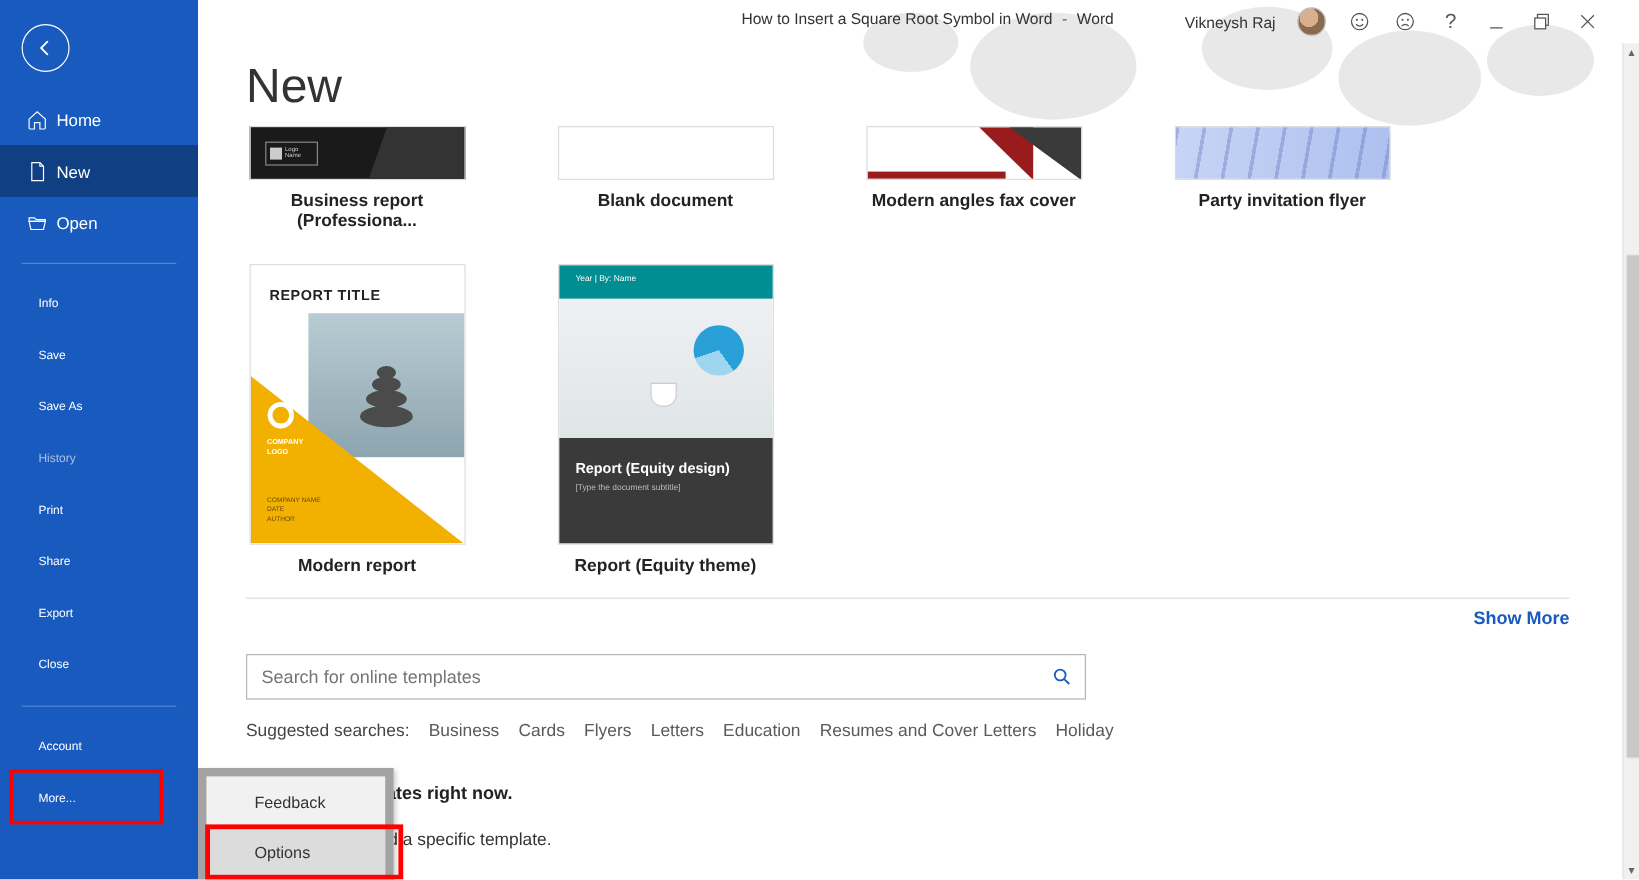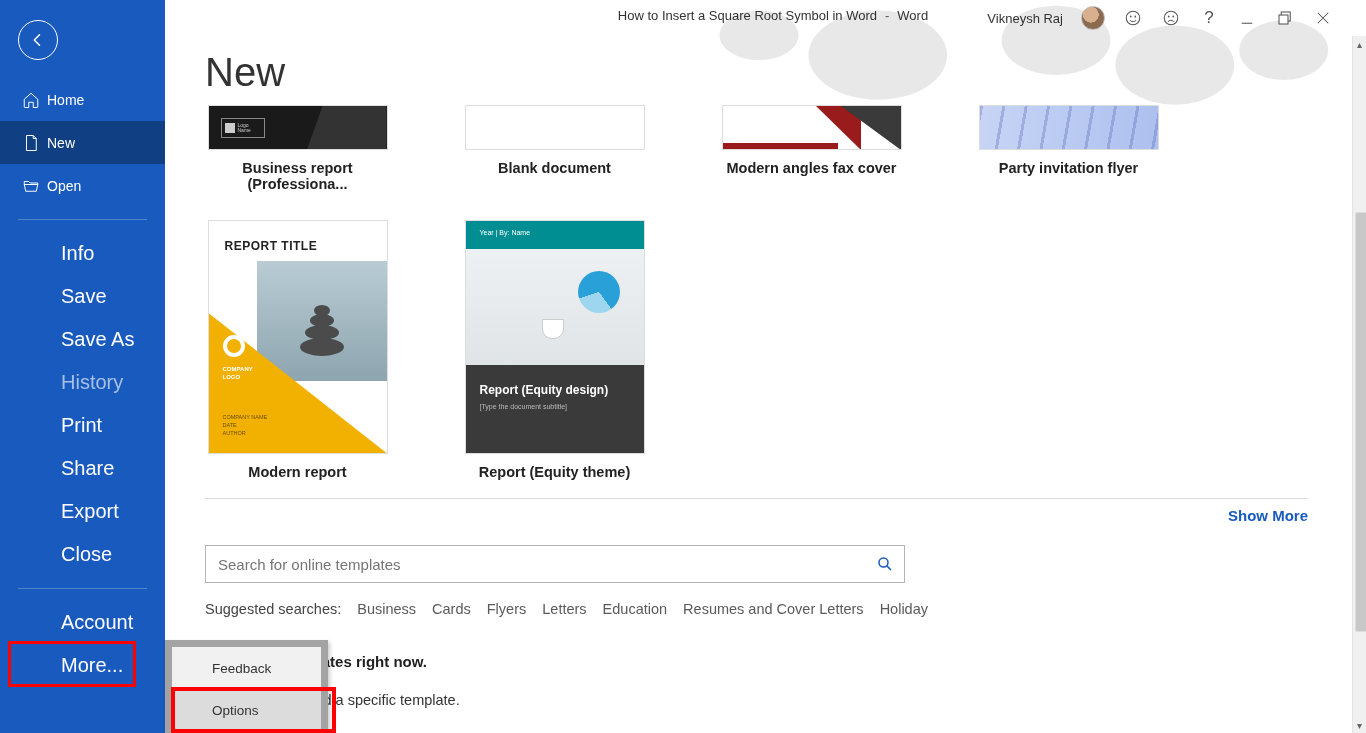--- a/index.html
+++ b/index.html
@@ -8,21 +8,21 @@
 
   
   .sidebar { width: 165px; background: #185abd; color: #fff; display: flex; flex-direction: column; padding-top: 10px; }
   .back-btn { width: 40px; height: 40px; border: 1.5px solid #fff; border-radius: 50%; margin: 10px 0 18px 18px; display: flex; align-items: center; justify-content: center; cursor: pointer; }
   .back-btn svg { width: 18px; height: 18px; fill: #fff; }
   .nav-item { display: flex; align-items: center; height: 43px; padding-left: 22px; font-size: 14px; cursor: pointer; gap: 7px; }
   .nav-item.active { background: #103f83; }
   .nav-item .icn { width: 18px; height: 18px; display:flex; align-items:center; justify-content:center; }
   .nav-item .icn svg { width: 18px; height: 18px; fill: none; stroke: #fff; stroke-width: 1.3; }
   .nav-sep { height: 1px; background: rgba(255,255,255,.25); margin: 12px 18px; }
-  .sub-item { padding-left: 61px; height: 43px; display:flex; align-items:center; font-size:20px; cursor:pointer; }
+  .sub-item { padding-left: 32px; height: 43px; display:flex; align-items:center; font-size:10px; cursor:pointer; }
   .sub-item.dim { color: #a9c0e6; }
   .more-item { position: relative; }
   .more-highlight { position: absolute; left: 8px; width: 128px; top:-3px; height:46px; border: 3px solid #ff0000; pointer-events:none; }
 
   
   .topbar { position: absolute; top: 0; left: 165px; right: 13px; height: 36px; display: flex; align-items: center; justify-content: center; }
   .topbar .title-area { display:flex; align-items:center; gap:8px; font-size:13px; color:#333; position:absolute; left:0; right:0; justify-content:center; top:8px;padding-left:28px;}
   .topbar .title-sep { color:#555; }
   .topbar-right { position:absolute; right:20px; top:6px; display:flex; align-items:center; gap:18px; }
   .user-name { font-size:13px; color:#333; }

